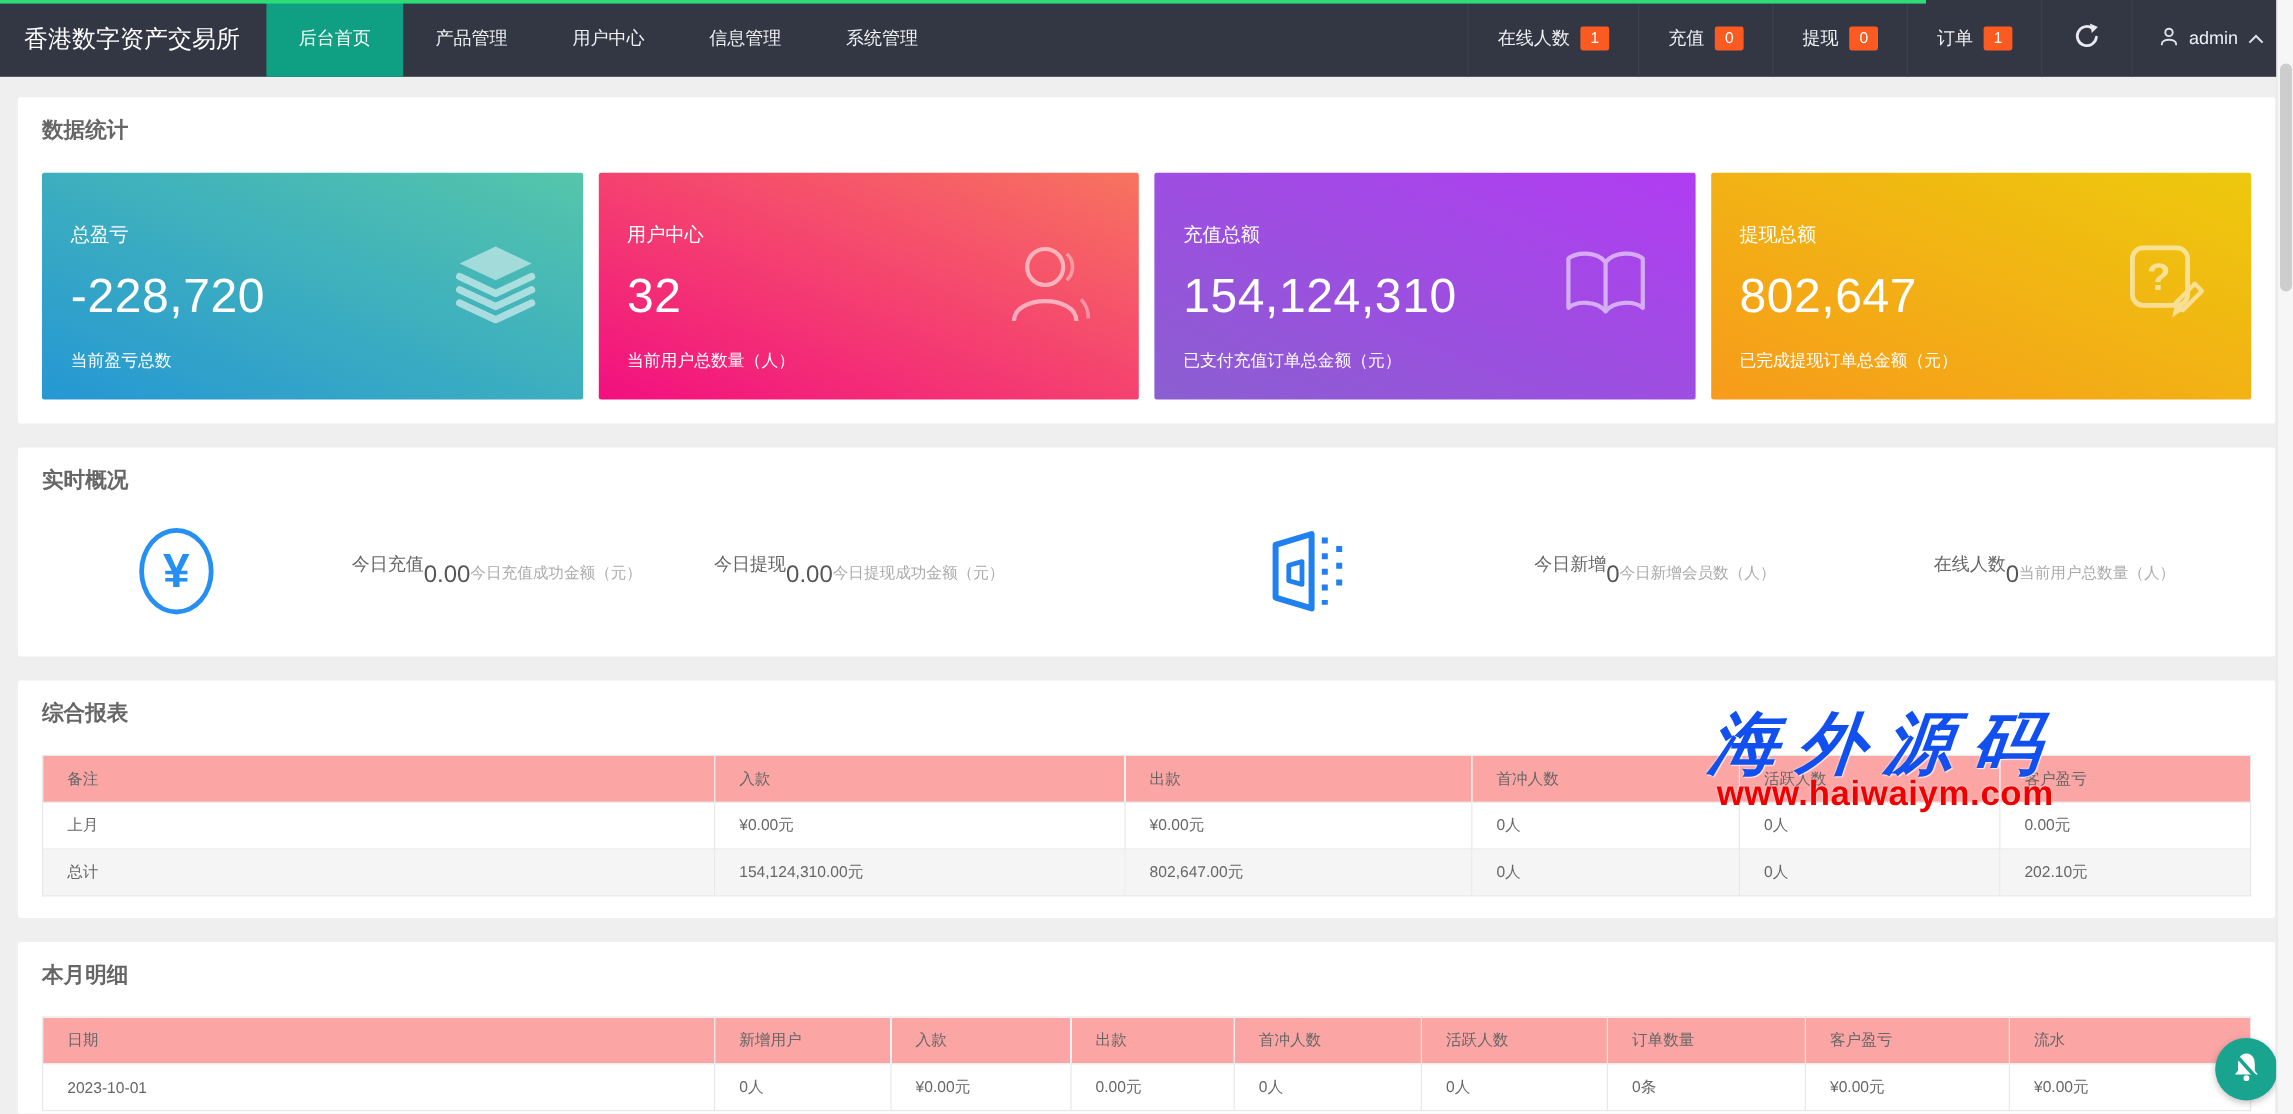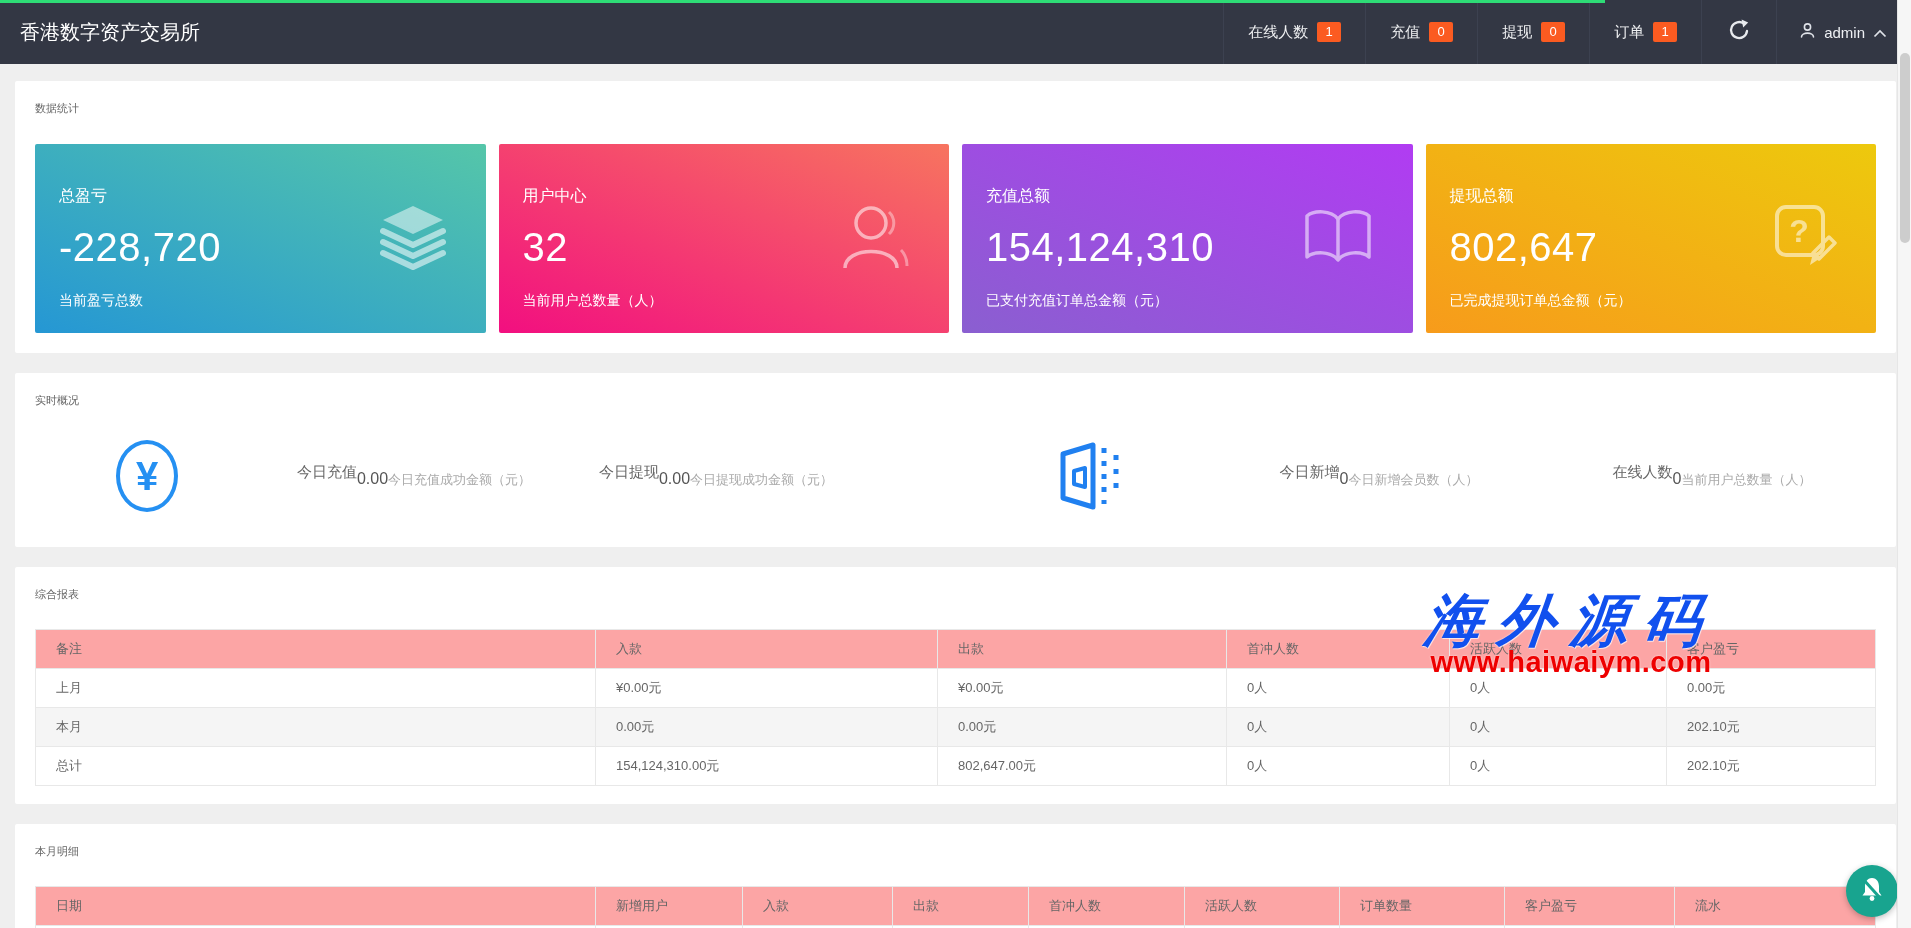--- a/index.html
+++ b/index.html
@@ -34,21 +34,21 @@
   .nav-icon-btn {
     display:flex; align-items:center; padding:0 26px; border-left:1px solid #3c4150; cursor:pointer;
   }
   .user-box {
     display:flex; align-items:center; gap:8px; padding:0 24px 0 22px;
     border-left:1px solid #3c4150; font-size:15px; color:#eef0f4; cursor:pointer;
   }
   
   .content { padding:17px 15px 0 15px; }
   .panel { background:#fff; border-radius:2px; padding:18px 20px; margin-bottom:20px; }
-  .panel-title { font-size:11px; font-weight:normal; color:#666; line-height:18px; }
+  .panel-title { font-size:18px; font-weight:bold; color:#666; line-height:18px; }
   
   .cards { display:flex; gap:13px; margin-top:27px; margin-bottom:2px; }
   .card {
     flex:1; height:189px; border-radius:2px; color:#fff; position:relative;
     padding:42px 0 0 24px; overflow:hidden;
   }
   .card-label { font-size:16px; }
   .card-value { font-size:40px; margin-top:18px; letter-spacing:0.5px; }
   .card-desc { font-size:14px; margin-top:22px; }
   .card-icon { position:absolute; right:36px; top:50%; transform:translateY(-50%); opacity:.55; }
@@ -56,21 +56,21 @@
   .realtime-row { display:flex; align-items:center; margin-top:24px; margin-bottom:10px; height:86px; }
   .rt-icon { flex:none; display:flex; align-items:center; justify-content:center; }
   .yen-circle {
     width:62px; height:72px; border:4px solid #2590f2; border-radius:50%;
     display:flex; align-items:center; justify-content:center;
     font-size:40px; font-weight:bold; color:#2590f2; margin-left:81px;
   }
   .rt-icon-building { margin-left:183px; width:80px; }
   .rt-col { display:flex; justify-content:center; }
   .rt-col .rt-label { font-size:15px; color:#666; }
-  .rt-col .rt-value { font-size:16px; color:#555; margin-top:7px;text-align:center; }
+  .rt-col .rt-value { font-size:20px; color:#555; margin-top:7px;text-align:center; }
   .rt-col .rt-desc { font-size:13px; color:#aaa; margin-top:8px; }
   .rt-col1 { margin-left:84px; width:304px; }
   .rt-col2 { width:300px; }
   .rt-col3 { margin-left:67px; width:366px; }
   .rt-col4 { width:300px; }
   
   .data-table { width:100%; border-collapse:collapse; table-layout:fixed; margin-top:26px; font-size:13px; }
   .data-table th, .data-table td {
     border:1px solid #e8e8e8; height:39px; padding:0 10px 0 20px; text-align:left;
     font-weight:normal; color:#666; white-space:nowrap; overflow:hidden;
@@ -101,20 +101,27 @@
   .scrollbar-thumb { position:absolute; left:2px; top:53px; width:10px; height:190px; background:#cdcdcd; border-radius:5px; }
 </style>
 </head>
 <body>
 
 <div class="progress-bar" style="width: 84%;"></div>
 
 <header class="navbar">
   <div class="brand">香港数字资产交易所</div>
 
+  <nav class="menu">
+    <a class="menu-item active">后台首页</a>
+    <a class="menu-item">产品管理</a>
+    <a class="menu-item">用户中心</a>
+    <a class="menu-item">信息管理</a>
+    <a class="menu-item">系统管理</a>
+  </nav>
 
   <div class="nav-right">
     <div class="status-item">
       <span>在线人数</span>
       <span class="badge">1</span>
     </div>
     <div class="status-item">
       <span>充值</span>
       <span class="badge">0</span>
     </div>
@@ -278,28 +285,20 @@
         </tr>
       </thead>
       <tbody>
         <tr>
           <td>上月</td>
           <td>¥0.00元</td>
           <td>¥0.00元</td>
           <td>0人</td>
           <td>0人</td>
           <td>0.00元</td>
-        </tr>
-        <tr>
-          <td>本月</td>
-          <td>0.00元</td>
-          <td>0.00元</td>
-          <td>0人</td>
-          <td>0人</td>
-          <td>202.10元</td>
         </tr>
         <tr>
           <td>总计</td>
           <td>154,124,310.00元</td>
           <td>802,647.00元</td>
           <td>0人</td>
           <td>0人</td>
           <td>202.10元</td>
         </tr>
       </tbody>

